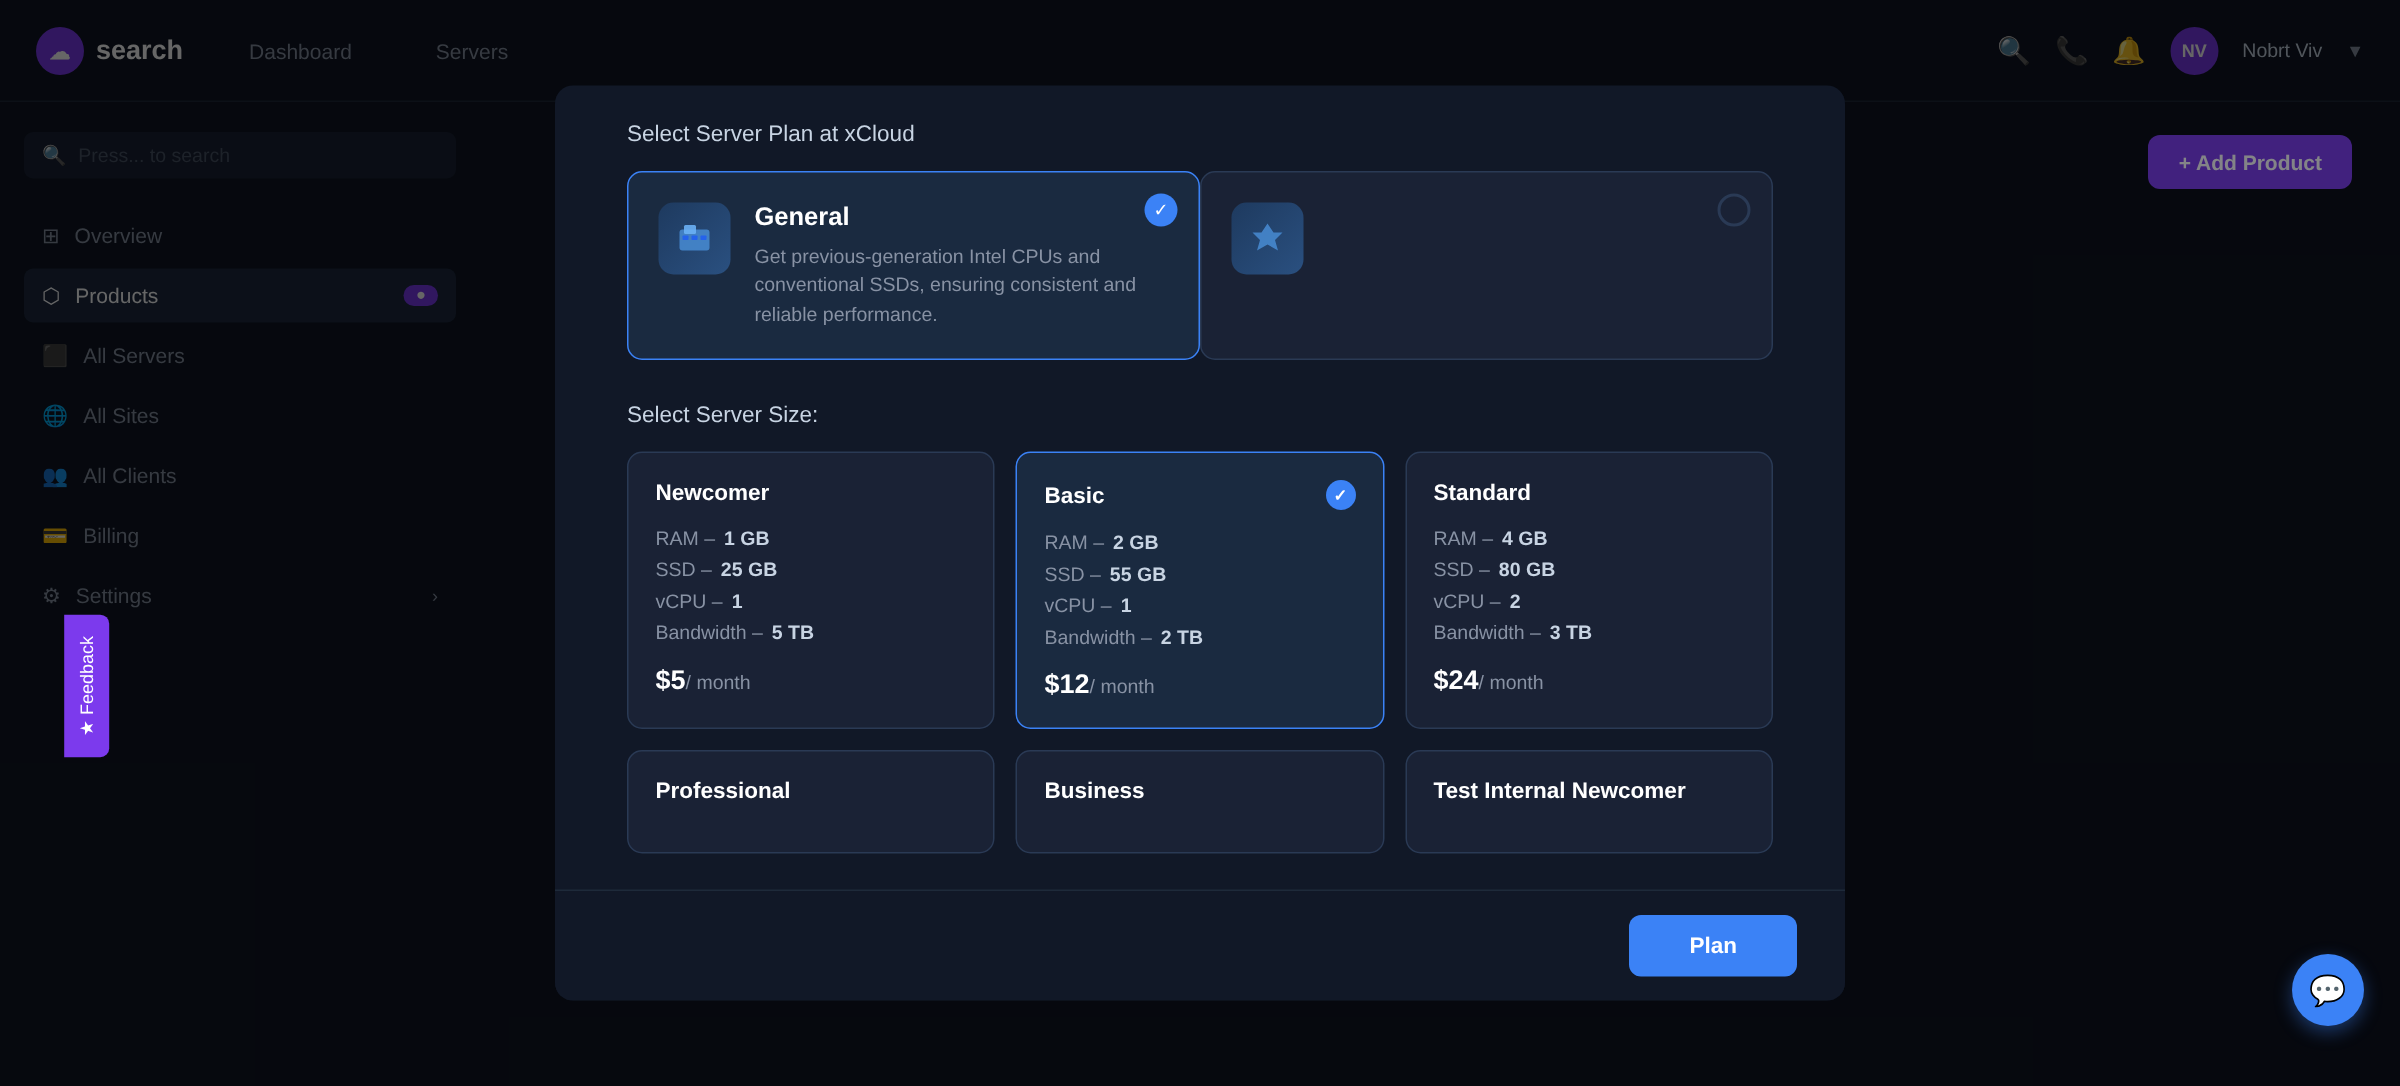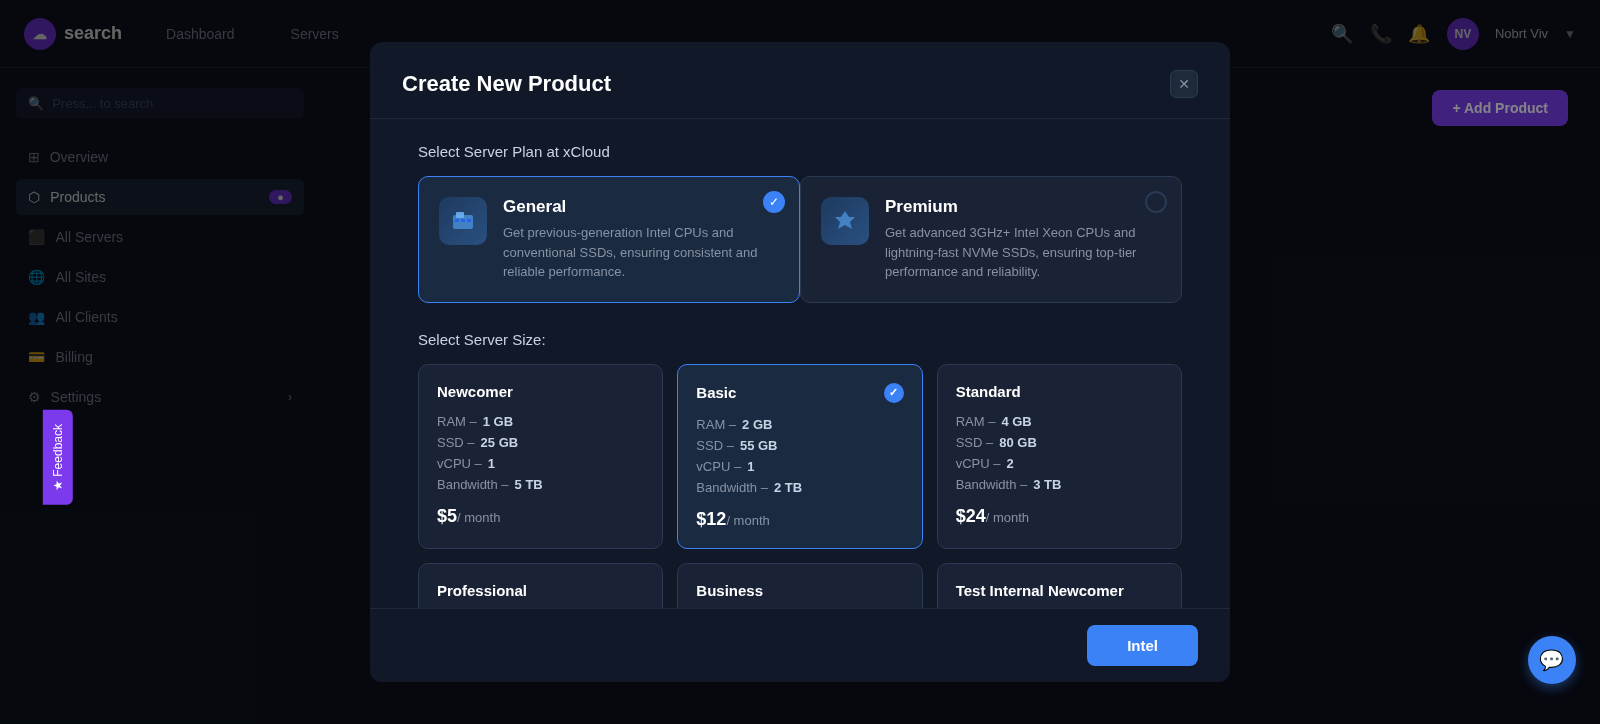--- a/index.html
+++ b/index.html
@@ -466,24 +466,20 @@
 <div style="position:absolute;left:-22px;top:380px;background:#7c3aed;color:white;font-size:12px;padding:8px 14px;border-radius:0 0 6px 6px;cursor:pointer;transform:rotate(-90deg);transform-origin:bottom right;white-space:nowrap;z-index:10;">★ Feedback</div>
 
 <div class="add-product-btn" style="z-index:1;opacity:0.5">
   <span>+ Add Product</span>
 </div>
 
 <div class="overlay">
 
   <div class="modal">
 
-    <div class="modal-header">
-      <span class="modal-title">Create New Product</span>
-      <div class="close-btn">✕</div>
-    </div>
 
     <div class="modal-body">
 
       <div class="section-title">Select Server Plan at xCloud</div>
 
       <div class="plan-cards">
 
         <div class="plan-card selected">
           <div class="plan-icon">
             <svg width="28" height="28" viewBox="0 0 28 28" fill="none">
@@ -500,24 +496,20 @@
           </div>
           <div class="check-circle checked">✓</div>
         </div>
 
         <div class="plan-card">
           <div class="plan-icon">
             <svg width="28" height="28" viewBox="0 0 28 28" fill="none">
               <polygon points="14,4 18,10 24,10 19,15 21,22 14,18 7,22 9,15 4,10 10,10" fill="#4a90d9" opacity="0.8"></polygon>
             </svg>
           </div>
-          <div class="plan-info">
-            <h3>Premium</h3>
-            <p>Get advanced 3GHz+ Intel Xeon CPUs and lightning-fast NVMe SSDs, ensuring top-tier performance and reliability.</p>
-          </div>
           <div class="check-circle unchecked"></div>
         </div>
       </div>
 
       <div class="section-title">Select Server Size:</div>
 
       <div class="size-grid">
 
         <div class="size-card">
           <div class="size-name">
@@ -576,20 +568,20 @@
         <div class="size-card">
           <div class="size-name">
             <span>Test Internal Newcomer</span>
           </div>
 
         </div>
       </div>
     </div>
 
     <div class="modal-footer">
-      <button class="next-btn">Intel</button>
+      <button class="next-btn">Plan</button>
     </div>
   </div>
 </div>
 
 <div class="chat-btn">
   <span>💬</span>
 </div>
 
 </body></html>

